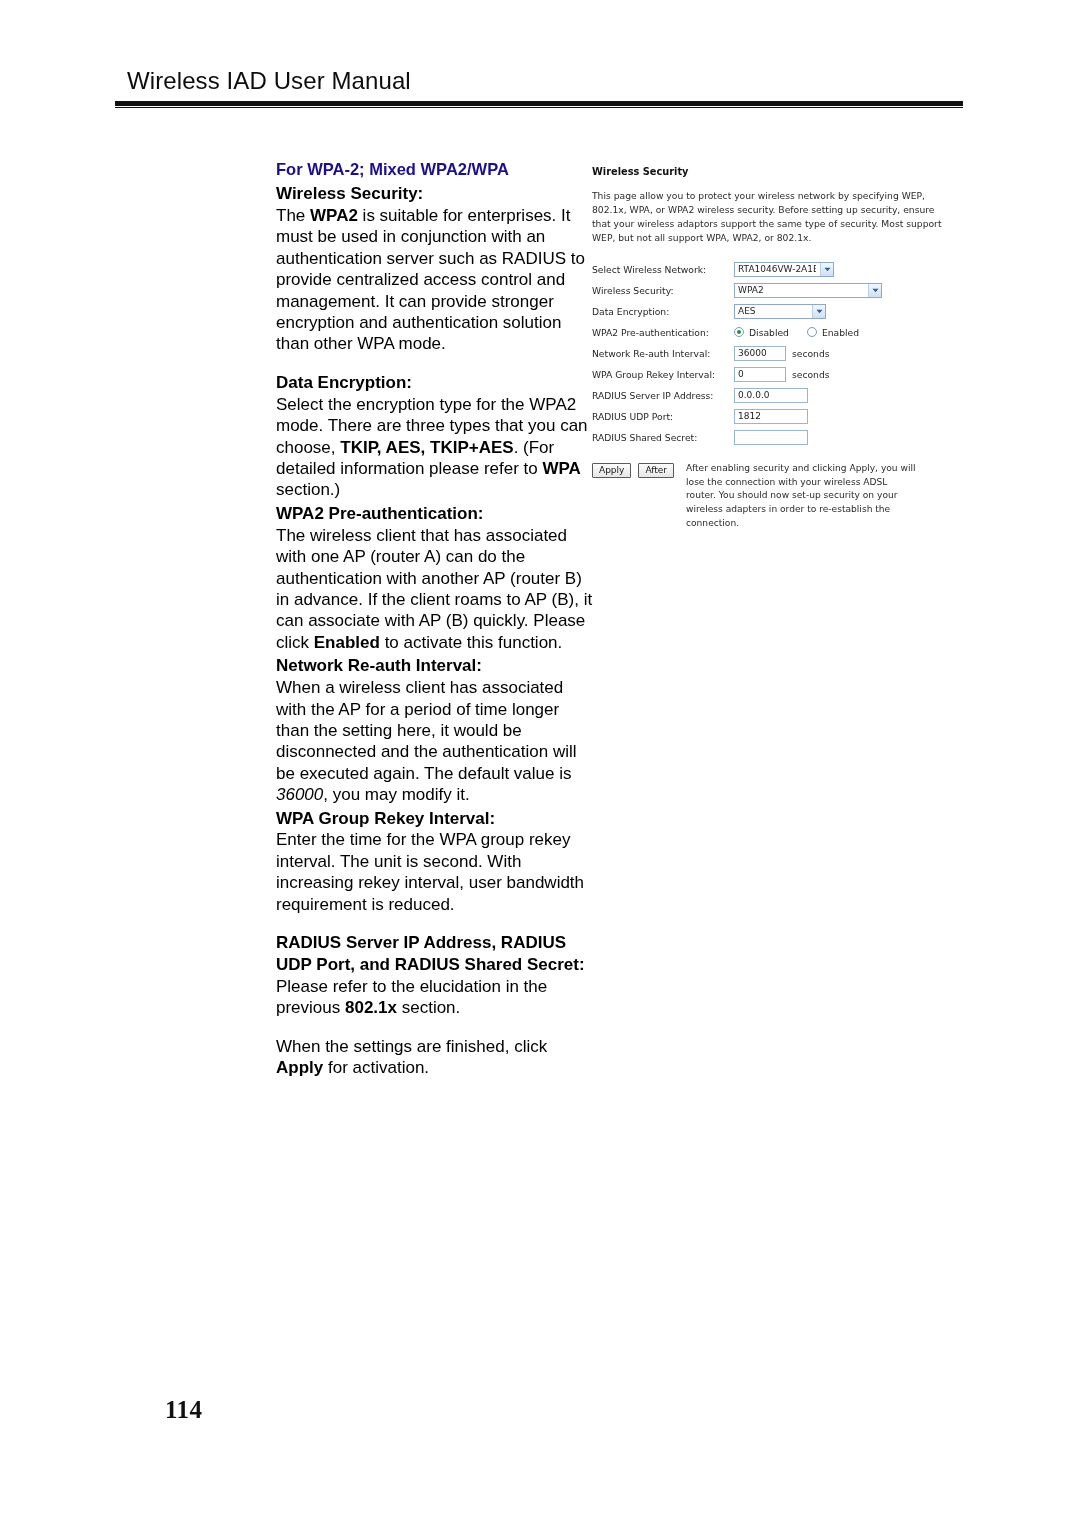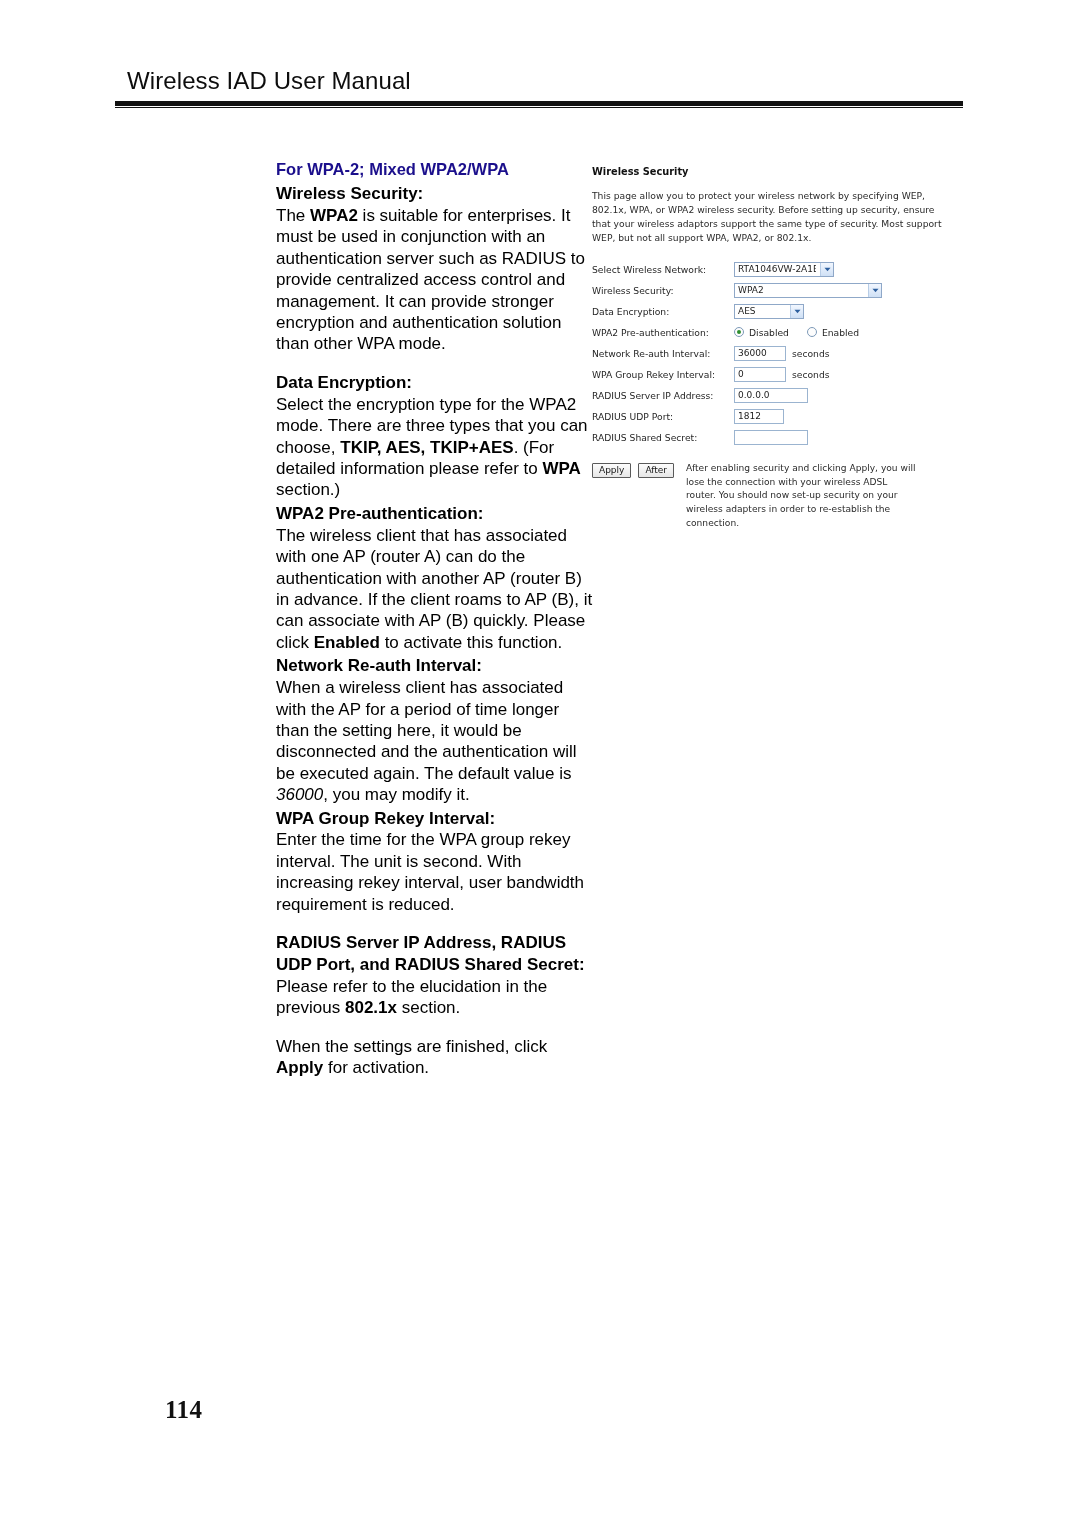--- a/index.html
+++ b/index.html
@@ -142,39 +142,39 @@
     background: linear-gradient(#f2f7ff, #cfe0f5);
     border-left: 1px solid #b8cde6;
     display: flex;
     align-items: center;
     justify-content: center;
     box-sizing: border-box;
   }
   .sel .sel-arrow svg { display: block; }
   .sel-net  { width: 100px; }
   .sel-sec  { width: 148px; }
-  .sel-enc  { width: 70px; }
+  .sel-enc  { width: 92px; }
 
   
   .txt {
     border: 1px solid #9bb4d0;
     background: #ffffff;
     height: 15px;
     box-sizing: border-box;
     font-size: 9px;
     color: #1c1c1c;
     display: flex;
     align-items: center;
     padding-left: 3px;
     white-space: nowrap;
   }
   .txt-reauth { width: 52px; }
   .txt-rekey  { width: 52px; }
   .txt-ip     { width: 74px; }
-  .txt-port   { width: 50px; }
+  .txt-port   { width: 74px; }
   .txt-secret { width: 74px; }
   .unit {
     font-size: 9.2px;
     color: #2b2b2b;
     margin-left: 6px;
   }
 
   
   .radio-group { display: flex; align-items: center; }
   .radio-item {

